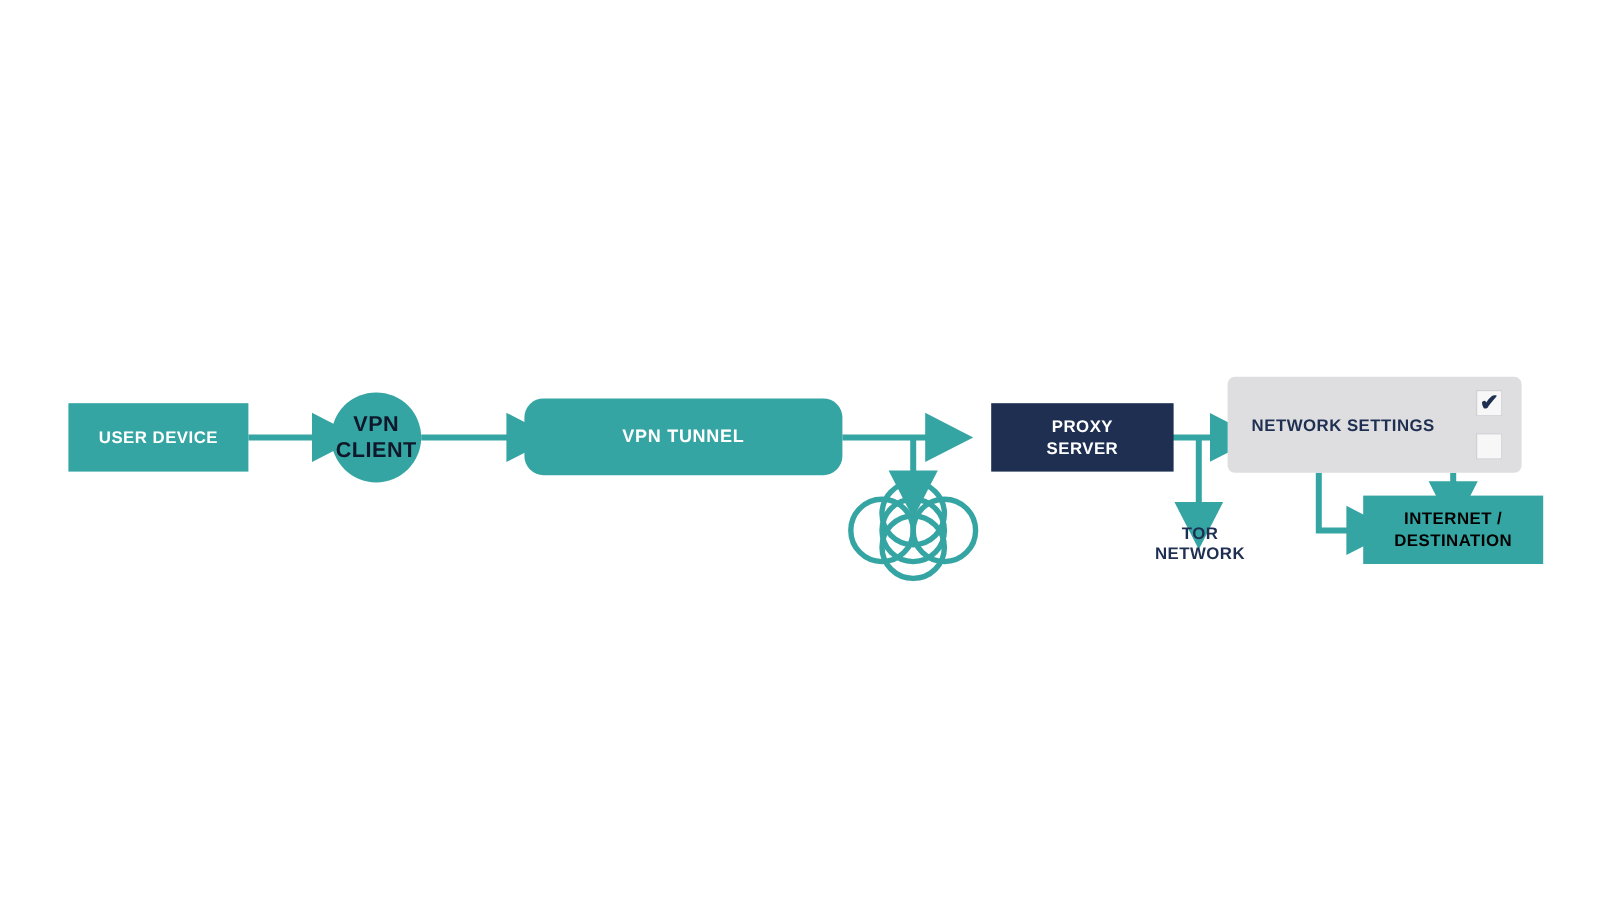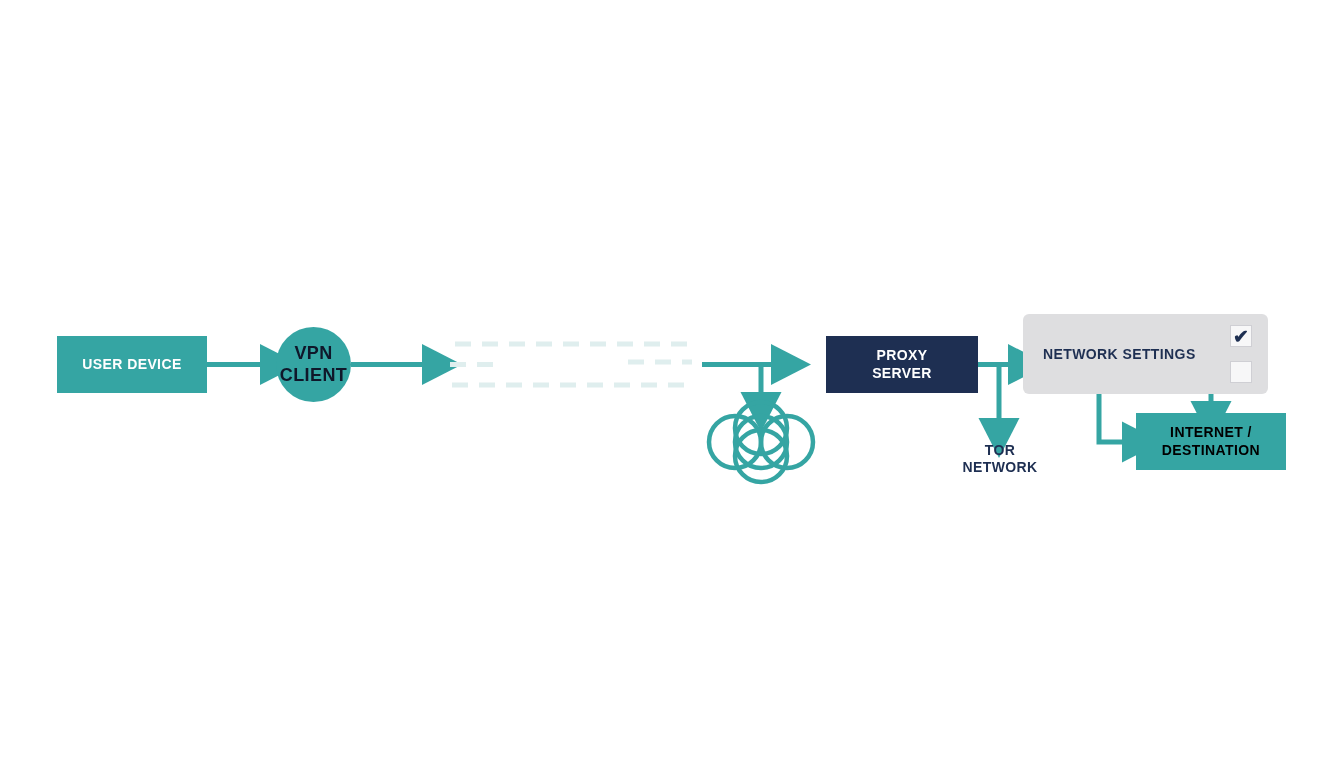--- a/index.html
+++ b/index.html
@@ -102,21 +102,20 @@
     font-size: 19px;
     font-weight: bold;
     line-height: 1;
   }
   
   #tor-network-label {
     left: 940px; top: 430px; width: 120px; height: 46px;
     color: #1e2f52;
     font-size: 14px;
     flex-direction: column;
-    justify-content: flex-end;
   }
   
   #internet-destination-box {
     left: 1136px; top: 413px; width: 150px; height: 57px;
     background: #35a5a3;
     color: #000000;
     font-size: 14px;
   }
 </style>
 </head>
@@ -166,20 +165,23 @@
 
   <div class="node-label" id="user-device-box">
     <span>USER DEVICE</span>
   </div>
 
   <div class="node-label" id="vpn-client-circle">
     <span>VPN
 CLIENT</span>
   </div>
 
+  <div class="node-label" id="vpn-tunnel-box">
+    <span>VPN TUNNEL</span>
+  </div>
 
   <div class="node-label" id="proxy-server-box">
     <span>PROXY
 SERVER</span>
   </div>
 
   <div class="node-label" id="tor-network-label">
     <span>TOR
 NETWORK</span>
   </div>

